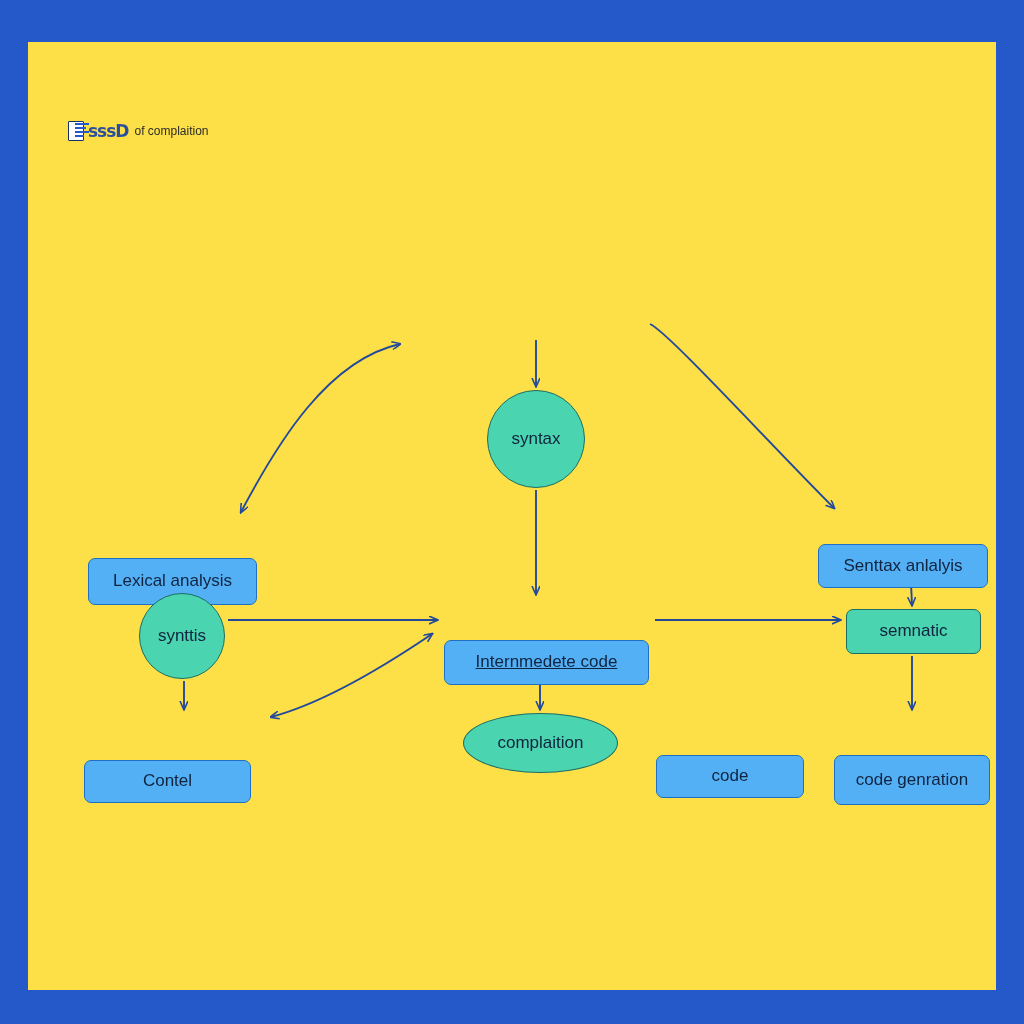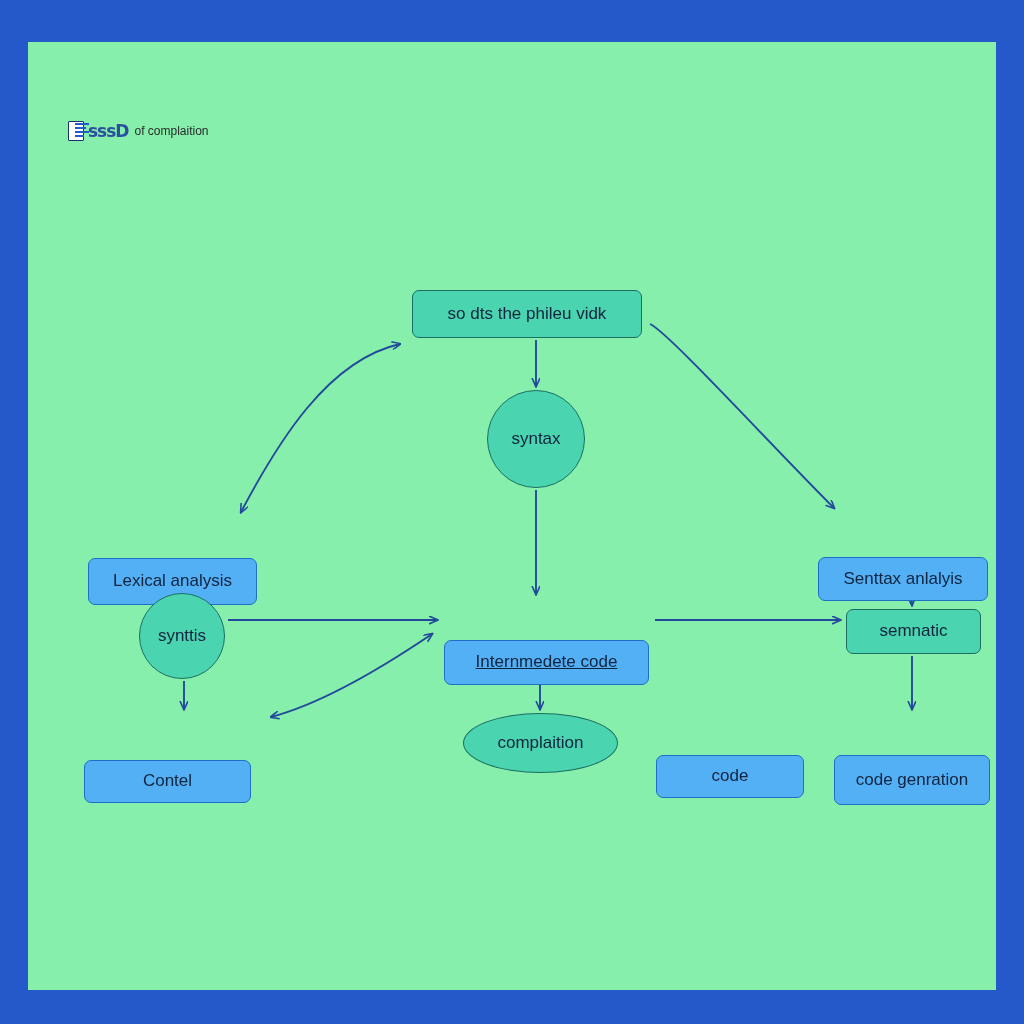--- a/index.html
+++ b/index.html
@@ -14,21 +14,21 @@
     height: 1024px;
     background: #2558c8;
     overflow: hidden;
   }
   #canvas {
     position: absolute;
     left: 28px;
     top: 42px;
     width: 968px;
     height: 948px;
-    background: #86efac;
+    background: #fde047;
   }
   
   #header {
     position: absolute;
     left: 40px;
     top: 74px;
     display: flex;
     align-items: center;
     gap: 6px;
     height: 30px;
@@ -105,21 +105,21 @@
     background: #4ad4b0;
   }
   .ellipse {
     border-radius: 50%;
     border: 1.5px solid #1d6e62;
     background: #4ad4b0;
   }
   #n-top       { left: 384px; top: 248px; width: 230px; height: 48px; }
   #n-syntax    { left: 459px; top: 348px; width: 98px;  height: 98px; }
   #n-lexical   { left: 60px;  top: 474px; width: 169px; height: 47px; }
-  #n-synttax   { left: 790px; top: 473px; width: 170px; height: 44px; }
+  #n-synttax   { left: 790px; top: 460px; width: 170px; height: 44px; }
   #n-synttis   { left: 111px; top: 551px; width: 86px;  height: 86px; }
   #n-inter     { left: 416px; top: 556px; width: 205px; height: 45px; text-decoration: underline; }
   #n-semnatic  { left: 818px; top: 567px; width: 135px; height: 45px; }
   #n-contel    { left: 56px;  top: 676px; width: 167px; height: 43px; }
   #n-optim     { left: 435px; top: 671px; width: 155px; height: 60px; }
   #n-code      { left: 628px; top: 671px; width: 148px; height: 43px; }
   #n-codegen   { left: 806px; top: 671px; width: 156px; height: 50px; }
 </style>
 </head>
 <body>
@@ -172,21 +172,20 @@
             <i></i>
             <i></i>
             <i></i>
             <i></i>
           </span>
       </span>
       <span class="title-garble">sssD</span>
       <span class="title-rest">of complaition</span>
     </div>
 
-    <div class="node rect teal" id="n-top">so dts the phileu vidk</div>
 
     <div class="node circle" id="n-syntax">syntax</div>
 
     <div class="node rect blue" id="n-lexical">Lexical analysis</div>
 
     <div class="node rect blue" id="n-synttax">Senttax anlalyis</div>
 
     <div class="node circle" id="n-synttis">synttis</div>
 
     <div class="node rect blue" id="n-inter">Internmedete code</div>

